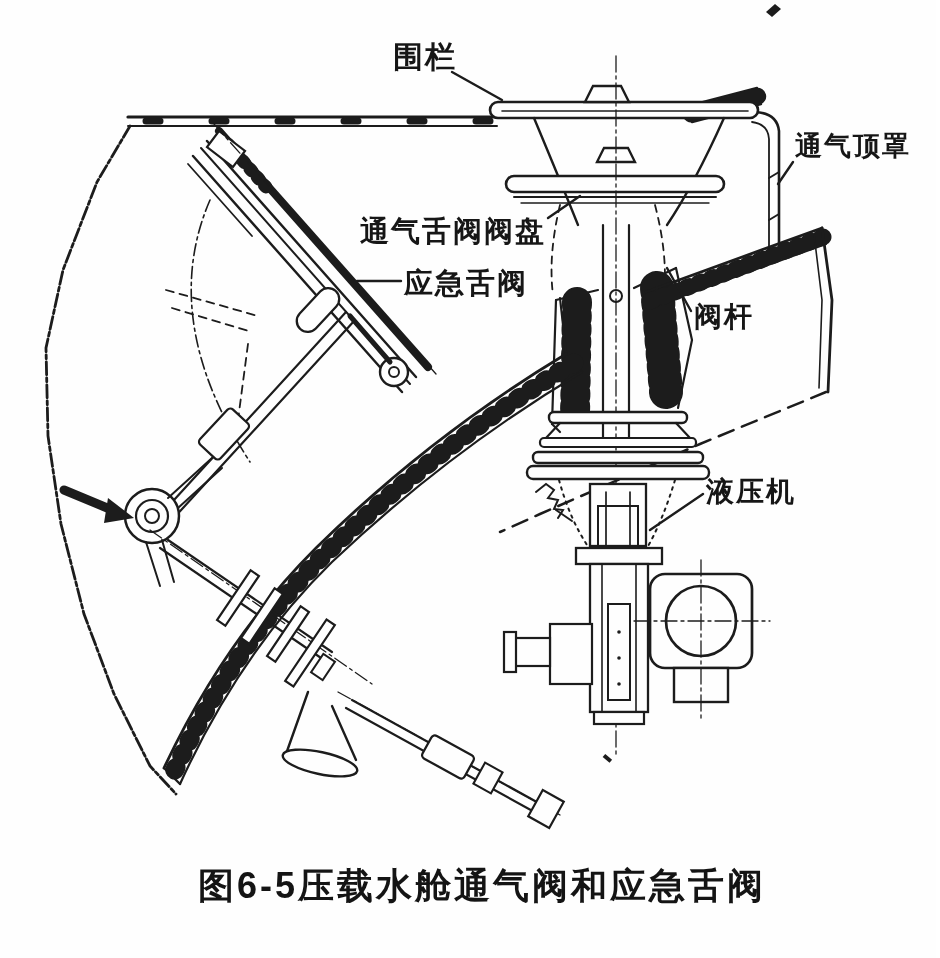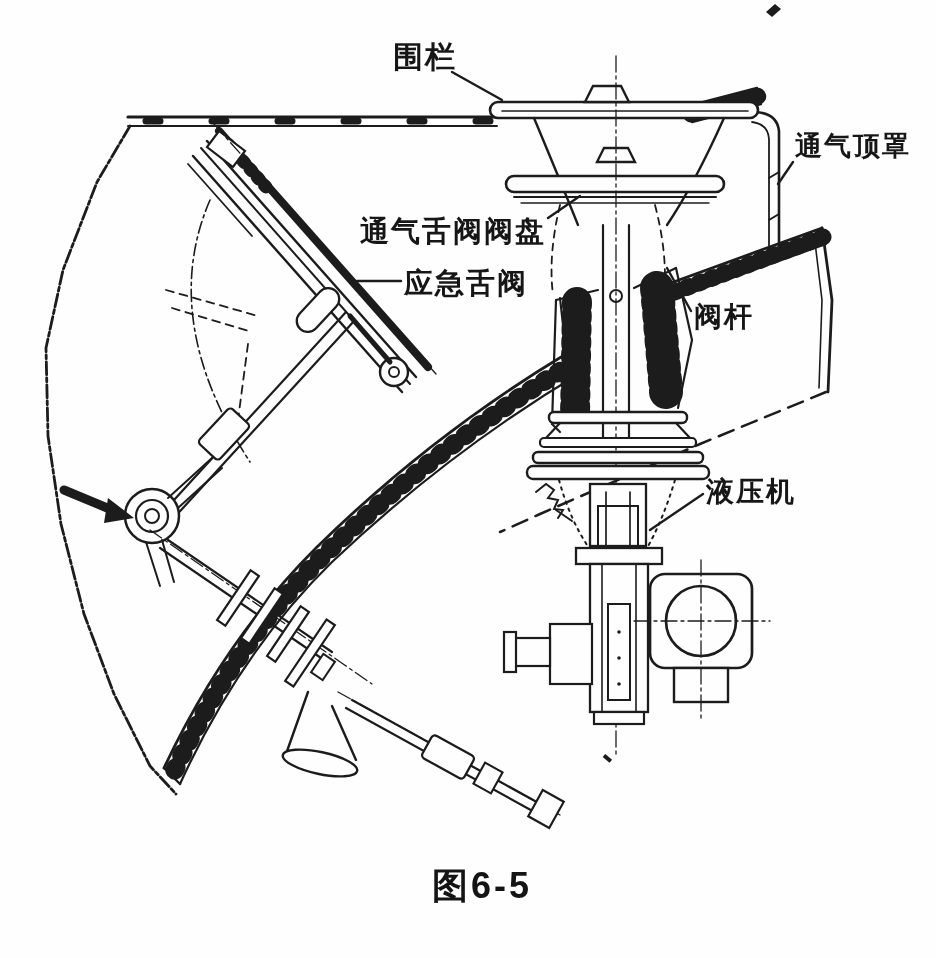--- a/index.html
+++ b/index.html
@@ -218,15 +218,16 @@
       <text x="795" y="155" font-size="27">通气顶罩</text>
       <text x="360" y="241" font-size="29">通气舌阀阀盘</text>
       <text x="404" y="293" font-size="29">应急舌阀</text>
       <text x="694" y="326" font-size="28">阀杆</text>
       <text x="706" y="501" font-size="28">液压机</text>
     </g>
   </svg>
 
   <div class="caption">
     <span>图6-5</span>
+    <span>压载水舱通气阀和应急舌阀</span>
   </div>
 
 </div>
 
 </body></html>

